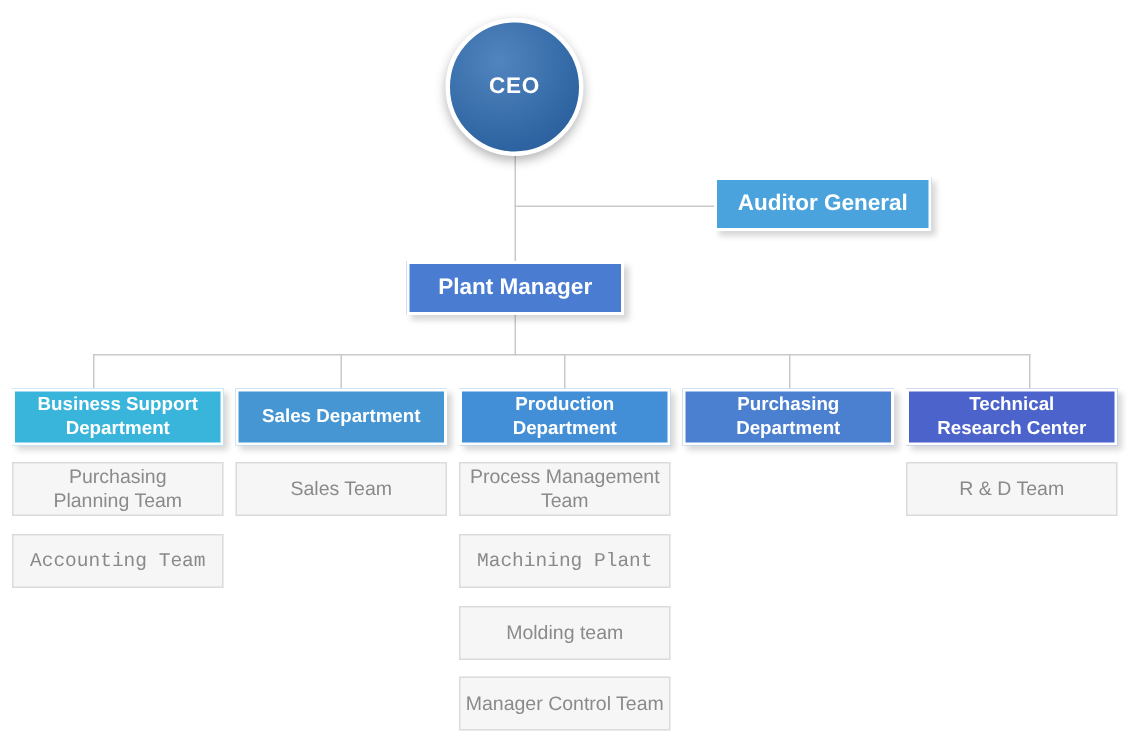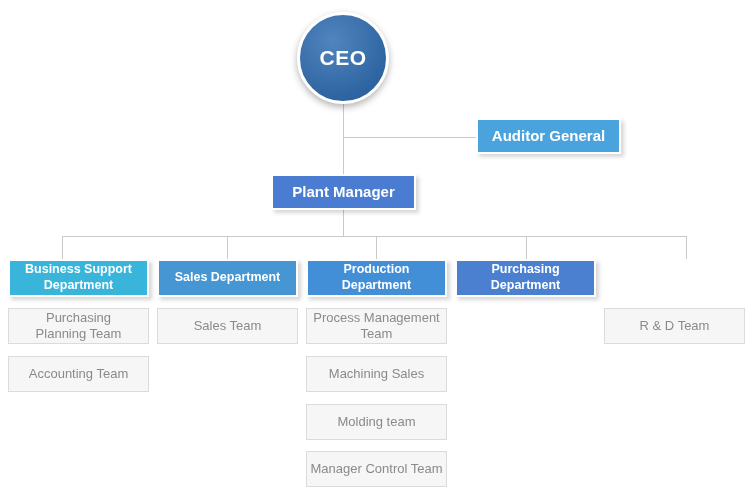--- a/index.html
+++ b/index.html
@@ -10,21 +10,21 @@
   .line.v { width:1px; }
   .line.h { height:1px; }
 
   .node { position:absolute; display:flex; align-items:center; justify-content:center;
           text-align:center; white-space:pre-line; line-height:1.25; }
 
   .circle { width:92px; height:92px; border-radius:50%;
             border:3px solid #ffffff;
             background-image:radial-gradient(circle at 38% 30%, rgba(255,255,255,0.20), rgba(0,0,0,0.14));
             box-shadow:0 3px 7px rgba(0,0,0,0.30);
-            color:#ffffff; font-size:21px; font-weight:600; letter-spacing:0.5px; }
+            color:#ffffff; font-size:15px; font-weight:600; letter-spacing:0.5px; }
 
   .bluebox { border:2px solid #ffffff;
              box-shadow:3px 3px 4px rgba(0,0,0,0.16);
              color:#ffffff; font-size:15px; font-weight:600; }
 
   .deptbox { border:2px solid #ffffff;
              box-shadow:3px 3px 4px rgba(0,0,0,0.16);
              color:#ffffff; font-size:12.5px; font-weight:600; }
 
   .teambox { background:#f6f6f6; border:1px solid #dbdbdb;
@@ -36,21 +36,21 @@
   #plant-manager { left:271px; top:174px; width:145px; height:36px; }
 
   .col1 { left:8px;   width:141px; }
   .col2 { left:157px; width:141px; }
   .col3 { left:306px; width:141px; }
   .col4 { left:455px; width:141px; }
   .col5 { left:604px; width:141px; }
 
   .deptrow { top:259px; height:38px; }
   .row1 { top:308px; height:36px; }
-  .row2 { top:356px; height:36px; }
+  .row2 { top:356px; height:36px;font-family:Liberation Mono, monospace; }
   .row3 { top:404px; height:36px; }
   .row4 { top:451px; height:36px; }
 
   
   #ln-ceo-trunk     { left:343px; top:104px; height:70px; }
   #ln-auditor       { left:343px; top:137px; width:133px; }
   #ln-plant-down    { left:343px; top:210px; height:27px; }
   #ln-dept-bus      { left:62px;  top:236px; width:625px; }
   #ln-drop-1 { left:62px;  top:236px; height:23px; }
   #ln-drop-2 { left:227px; top:236px; height:23px; }
@@ -77,29 +77,31 @@
 
   <div class="node bluebox" id="auditor" style="background-color: rgb(74, 163, 221);">Auditor General</div>
 
   <div class="node bluebox" id="plant-manager" style="background-color: rgb(74, 125, 210);">Plant Manager</div>
 
   <div class="node deptbox deptrow col1" style="background-color: rgb(57, 180, 218);">Business Support
 Department</div>
   <div class="node deptbox deptrow col2" style="background-color: rgb(69, 150, 211);">Sales Department</div>
   <div class="node deptbox deptrow col3" style="background-color: rgb(66, 143, 216);">Production Department</div>
   <div class="node deptbox deptrow col4" style="background-color: rgb(75, 128, 209);">Purchasing Department</div>
+  <div class="node deptbox deptrow col5" style="background-color: rgb(75, 99, 203);">Technical
+Research Center</div>
 
   <div class="node teambox row1 col1">Purchasing
 Planning Team</div>
   <div class="node teambox row2 col1">Accounting Team</div>
 
   <div class="node teambox row1 col2">Sales Team</div>
 
   <div class="node teambox row1 col3">Process Management
 Team</div>
-  <div class="node teambox row2 col3">Machining Sales</div>
+  <div class="node teambox row2 col3">Machining Plant</div>
   <div class="node teambox row3 col3">Molding team</div>
   <div class="node teambox row4 col3">Manager Control Team</div>
 
 
   <div class="node teambox row1 col5">R &amp; D Team</div>
 
 </div>
 
 </body></html>

